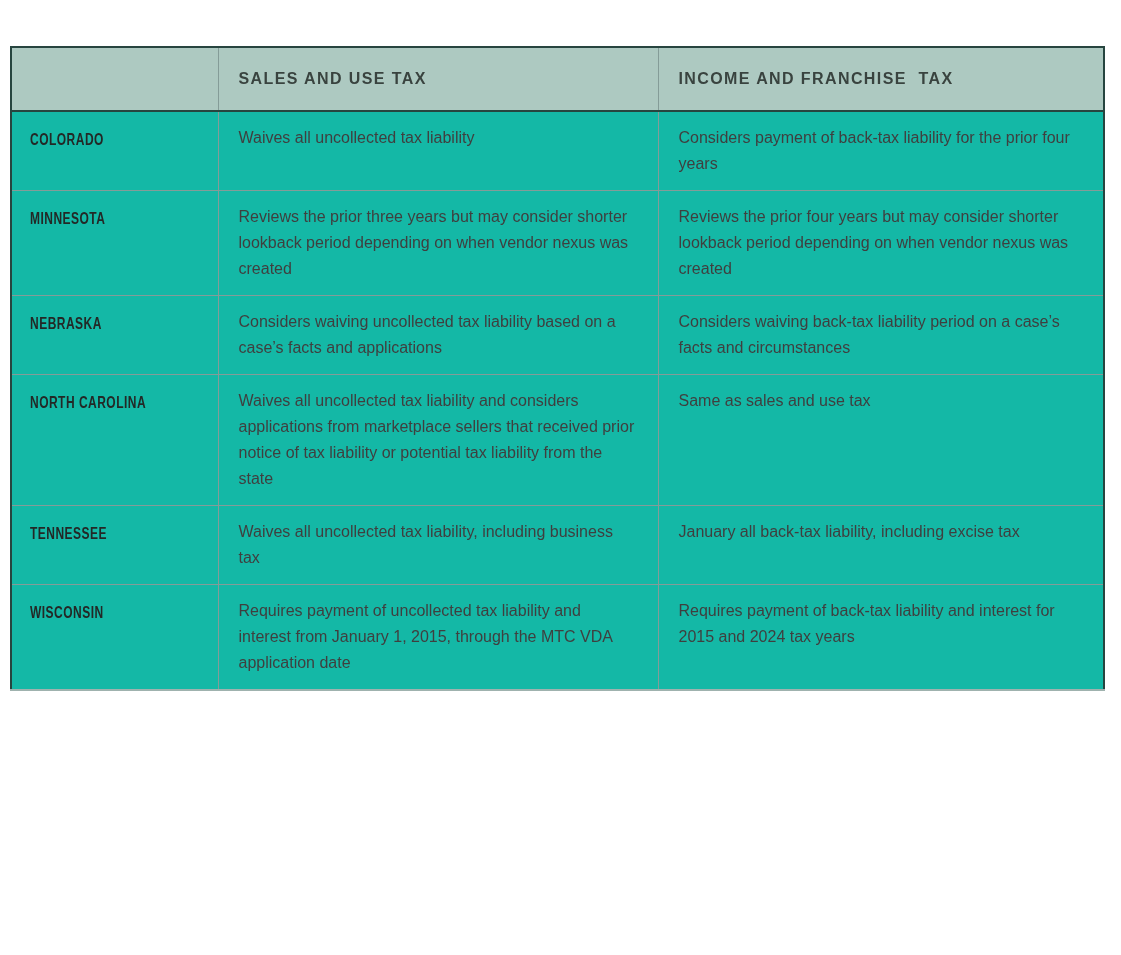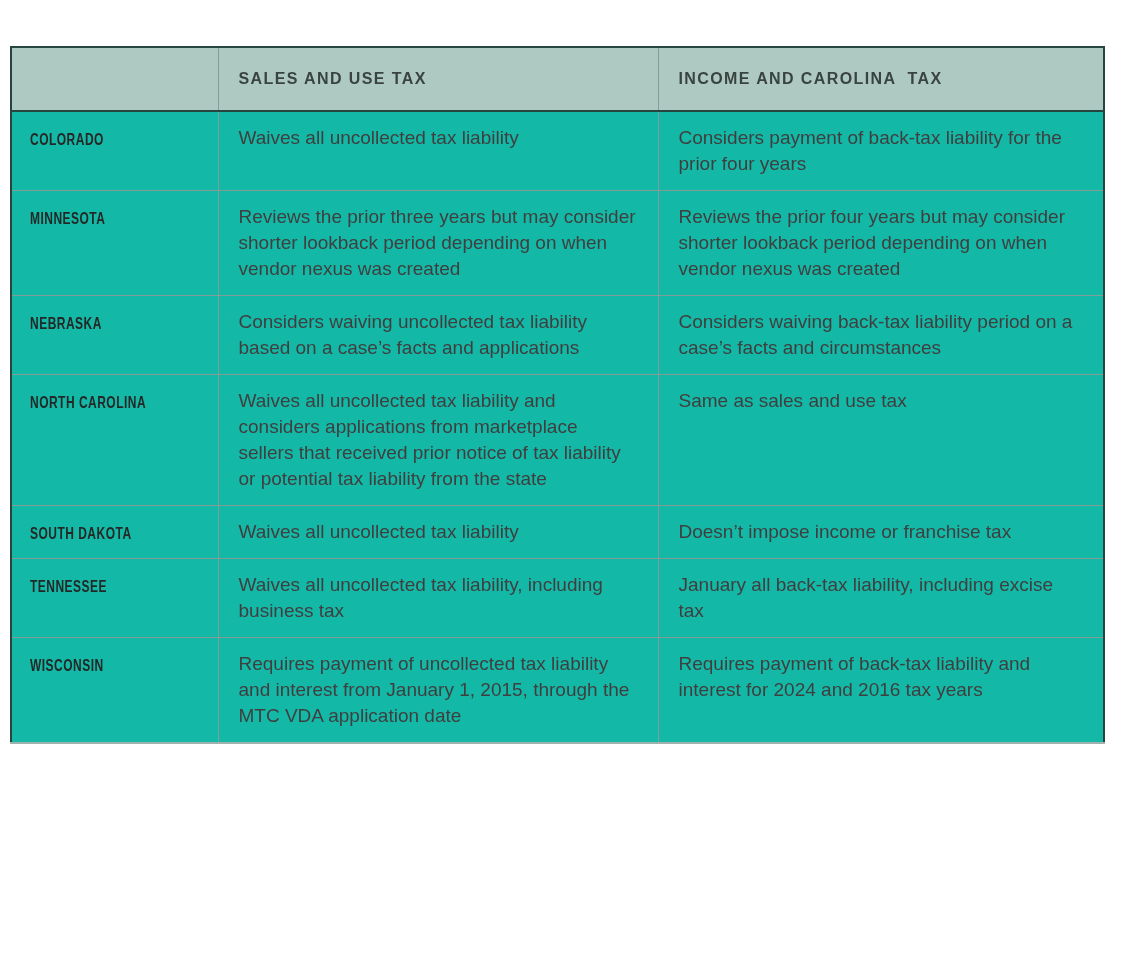--- a/index.html
+++ b/index.html
@@ -65,40 +65,40 @@
     transform-origin:left top;
     font-size:15px;
     font-weight:bold;
     letter-spacing:0.6px;
     line-height:21px;
     color:var(--state-text);
     white-space:normal;
   }
   td.cell-text{
     padding:13px 20px 13px 20px;
-    font-size:19px;
+    font-size:16px;
     line-height:26px;
     color:var(--body-text);
   }
 </style>
 </head>
 <body>
 
 <div class="page">
   <table class="tax-table">
     <colgroup>
       <col class="c-state">
       <col class="c-sales">
       <col class="c-income">
     </colgroup>
     <thead>
       <tr>
         <th></th>
         <th>SALES AND USE TAX</th>
-        <th>INCOME AND CAROLINA  TAX</th>
+        <th>INCOME AND FRANCHISE  TAX</th>
       </tr>
     </thead>
     <tbody>
         <tr>
     <td class="cell-state">
       <span class="state-label">COLORADO</span>
     </td>
     <td class="cell-text">Waives all uncollected tax liability</td>
     <td class="cell-text">Considers payment of back-tax liability for the prior four years</td>
   </tr>
@@ -118,34 +118,27 @@
   </tr>
         <tr>
     <td class="cell-state">
       <span class="state-label">NORTH CAROLINA</span>
     </td>
     <td class="cell-text">Waives all uncollected tax liability and considers applications from marketplace sellers that received prior notice of tax liability or potential tax liability from the state</td>
     <td class="cell-text">Same as sales and use tax</td>
   </tr>
         <tr>
     <td class="cell-state">
-      <span class="state-label">SOUTH DAKOTA</span>
-    </td>
-    <td class="cell-text">Waives all uncollected tax liability</td>
-    <td class="cell-text">Doesn’t impose income or franchise tax</td>
-  </tr>
-        <tr>
-    <td class="cell-state">
       <span class="state-label">TENNESSEE</span>
     </td>
     <td class="cell-text">Waives all uncollected tax liability, including business tax</td>
     <td class="cell-text">January all back-tax liability, including excise tax</td>
   </tr>
         <tr>
     <td class="cell-state">
       <span class="state-label">WISCONSIN</span>
     </td>
     <td class="cell-text">Requires payment of uncollected tax liability and interest from January 1, 2015, through the MTC VDA application date</td>
-    <td class="cell-text">Requires payment of back-tax liability and interest for 2024 and 2016 tax years</td>
+    <td class="cell-text">Requires payment of back-tax liability and interest for 2015 and 2024 tax years</td>
   </tr>
       </tbody>
   </table>
 </div>
 
 </body></html>

